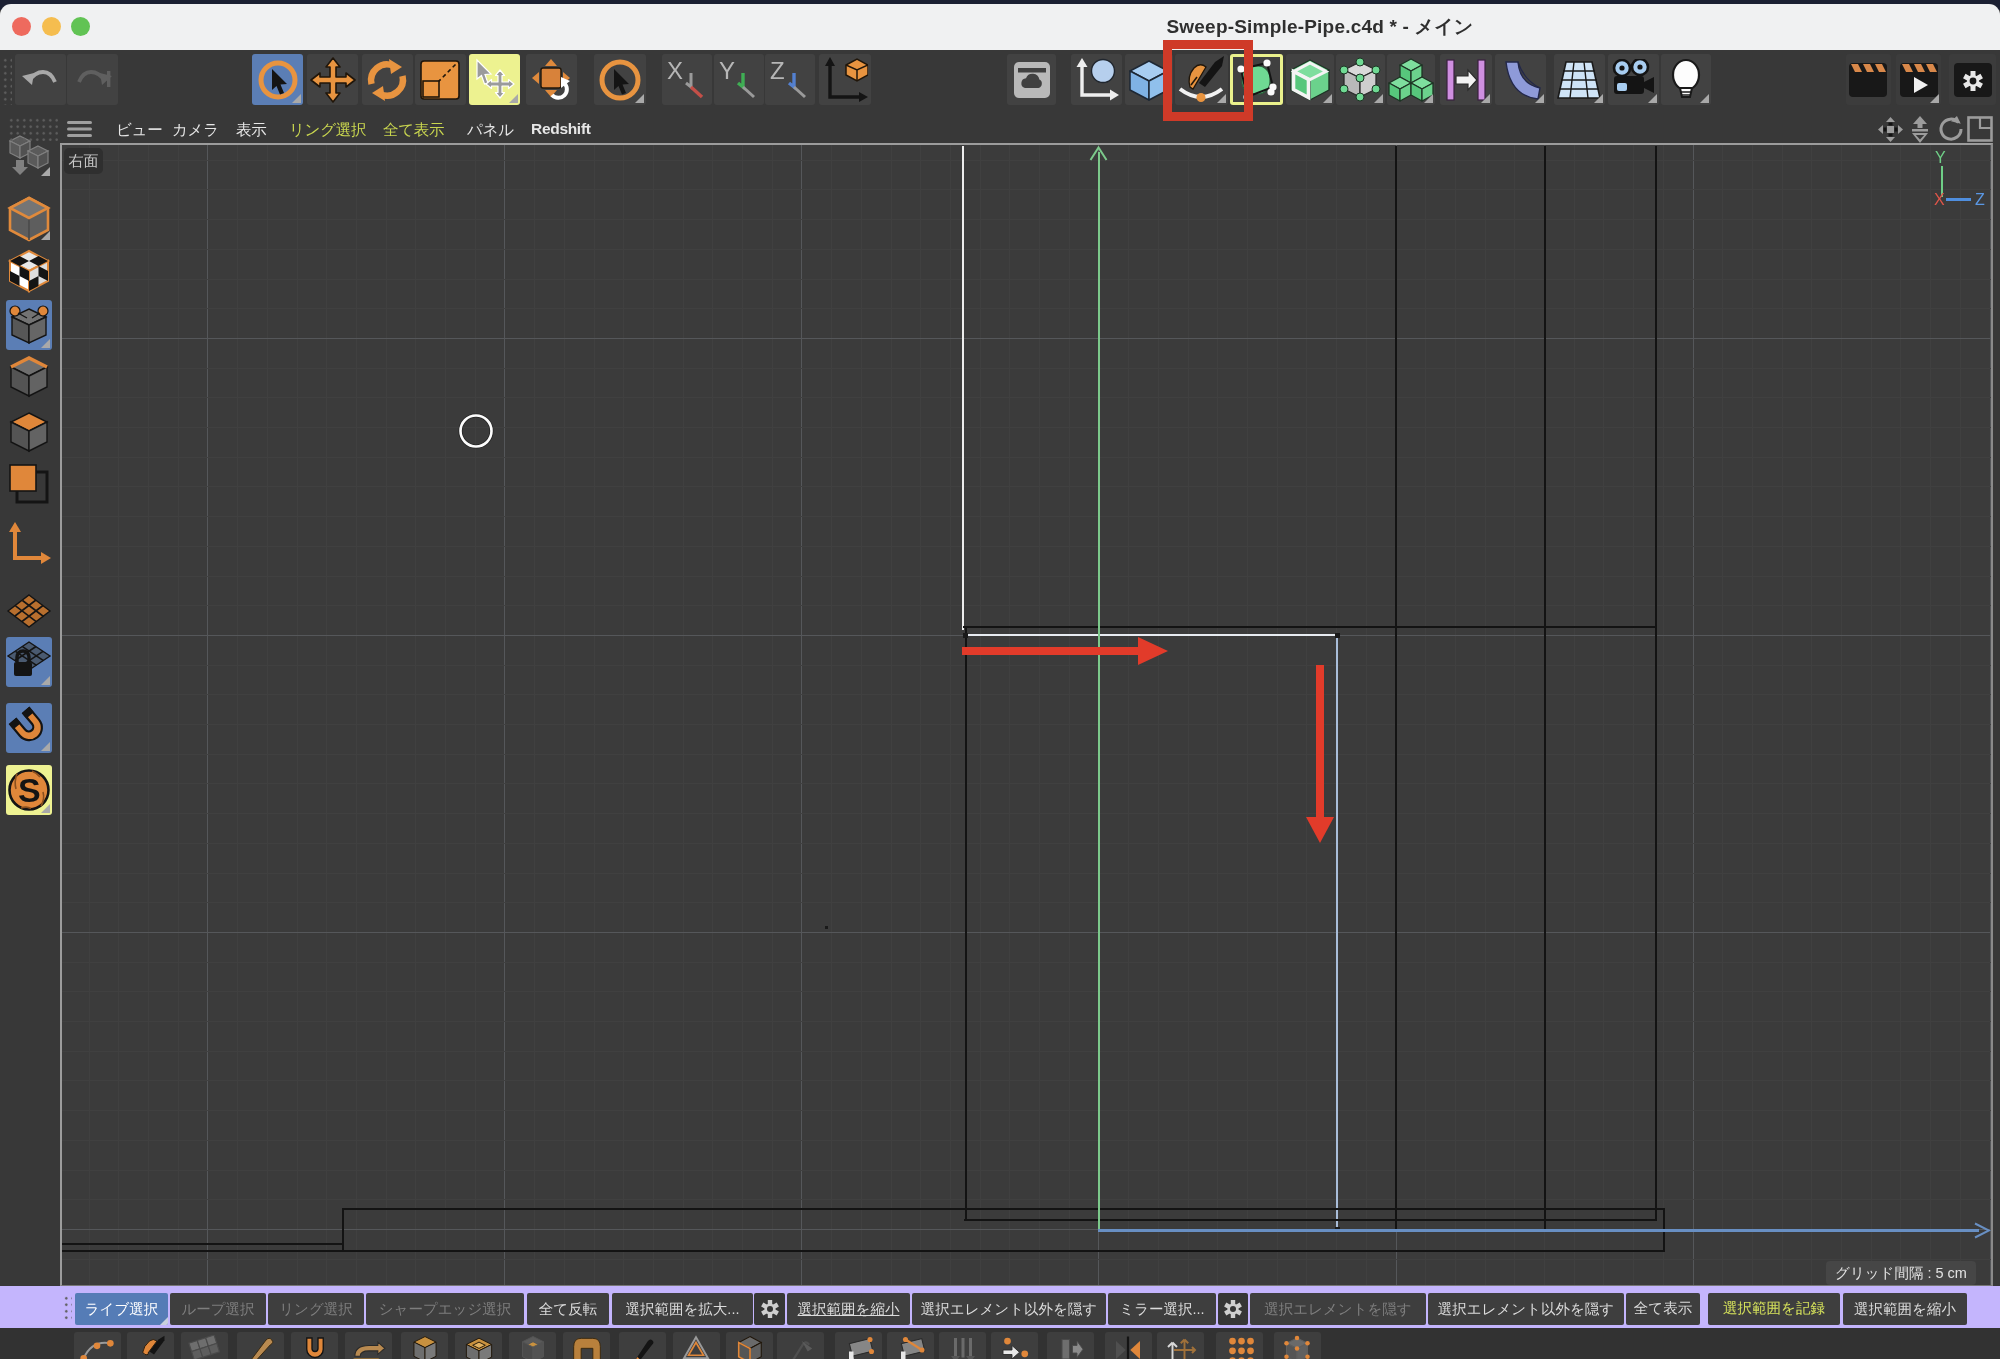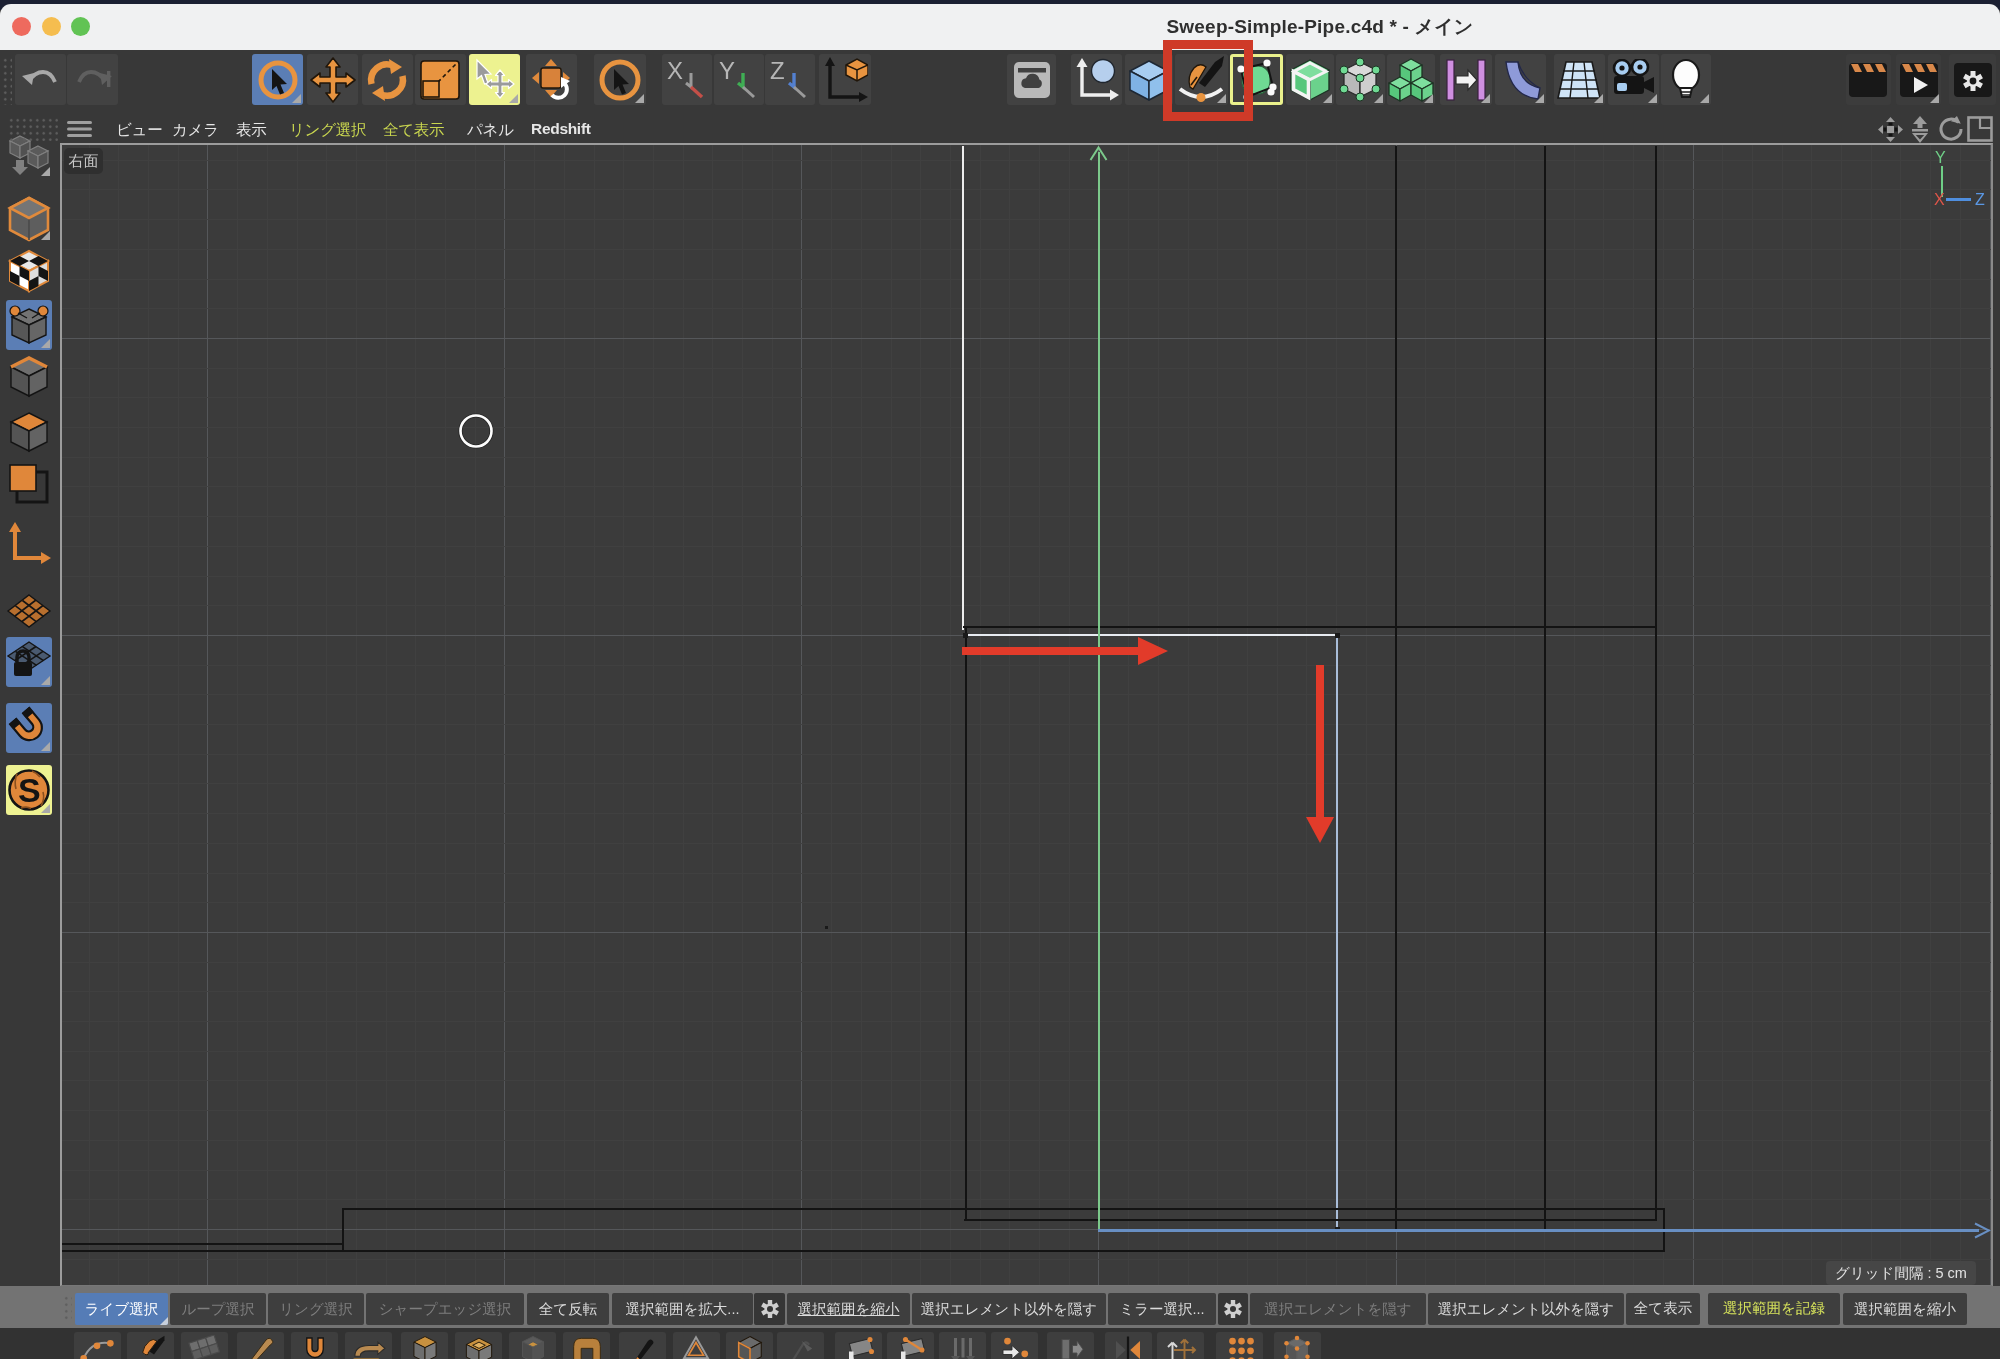--- a/index.html
+++ b/index.html
@@ -28,21 +28,21 @@
       border-top:2px solid #9c9c9c;border-left:2px solid #9c9c9c;
       border-right:2px solid #8a8a8a;border-bottom:1px solid #777;
       box-sizing:border-box;overflow:hidden;}
   #grid{position:absolute;left:0;top:0;width:100%;height:100%;}
   .ln{position:absolute;background:#131313;}
   
   #sidebar{left:0;top:145px;width:60px;height:1141px;background:#383838;}
   .sic{position:absolute;left:6px;width:46px;height:46px;border-radius:3px;}
   .sic svg{position:absolute;left:50%;top:50%;transform:translate(-50%,-50%);}
   
-  #row1{left:0;top:1286px;width:2000px;height:42px;background:#737373;}
+  #row1{left:0;top:1286px;width:2000px;height:42px;background:#c4b5fd;}
   .bb{position:absolute;top:7px;height:32px;background:#3e3e3e;color:#dcdcdc;
       font-size:14.5px;line-height:32px;text-align:center;white-space:nowrap;border-radius:2px;overflow:hidden;}
   .bb.dis{color:#7e7e7e;}
   .bb.sel{background:#557cb6;color:#fff;}
   .bb.yel{color:#d6e25b;}
   #row2{left:0;top:1328px;width:2000px;height:31px;background:#323232;}
   .ic2{position:absolute;top:4px;width:47px;height:40px;background:#3e3e3e;border-radius:3px;}
   .ic2 svg{position:absolute;left:50%;top:3px;transform:translateX(-50%);}
   .dots{background-image:radial-gradient(circle,#5e5e5e 1.1px,transparent 1.4px);
         background-size:6.5px 6.5px;}

